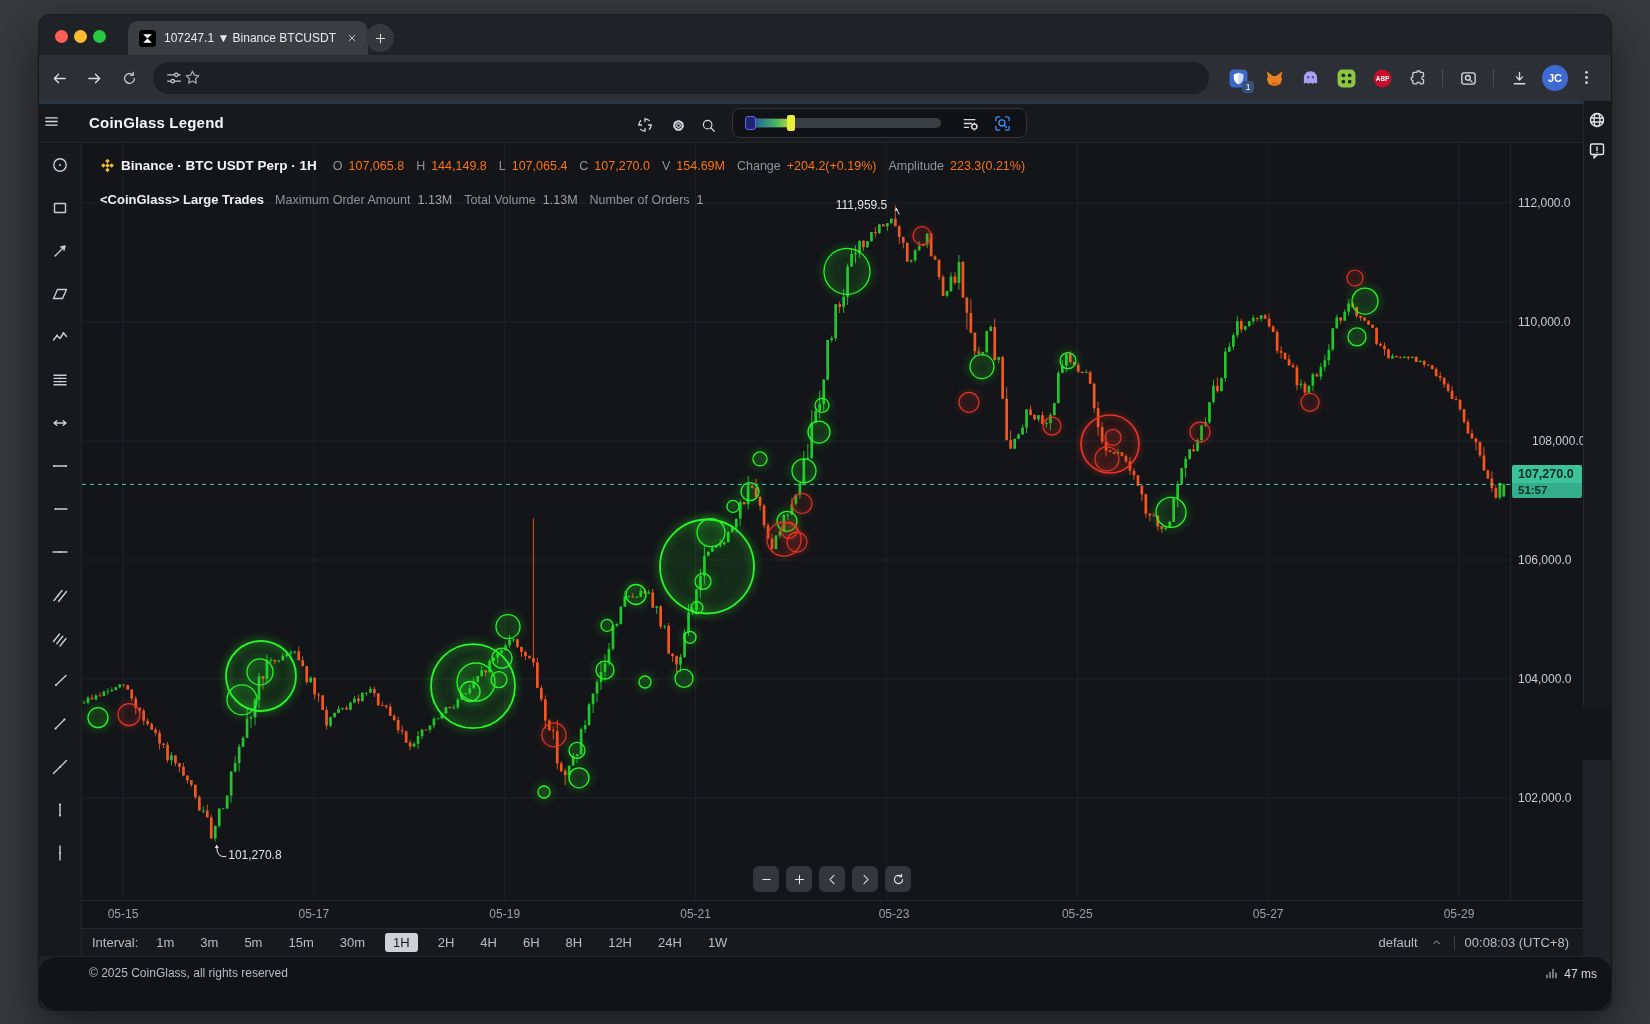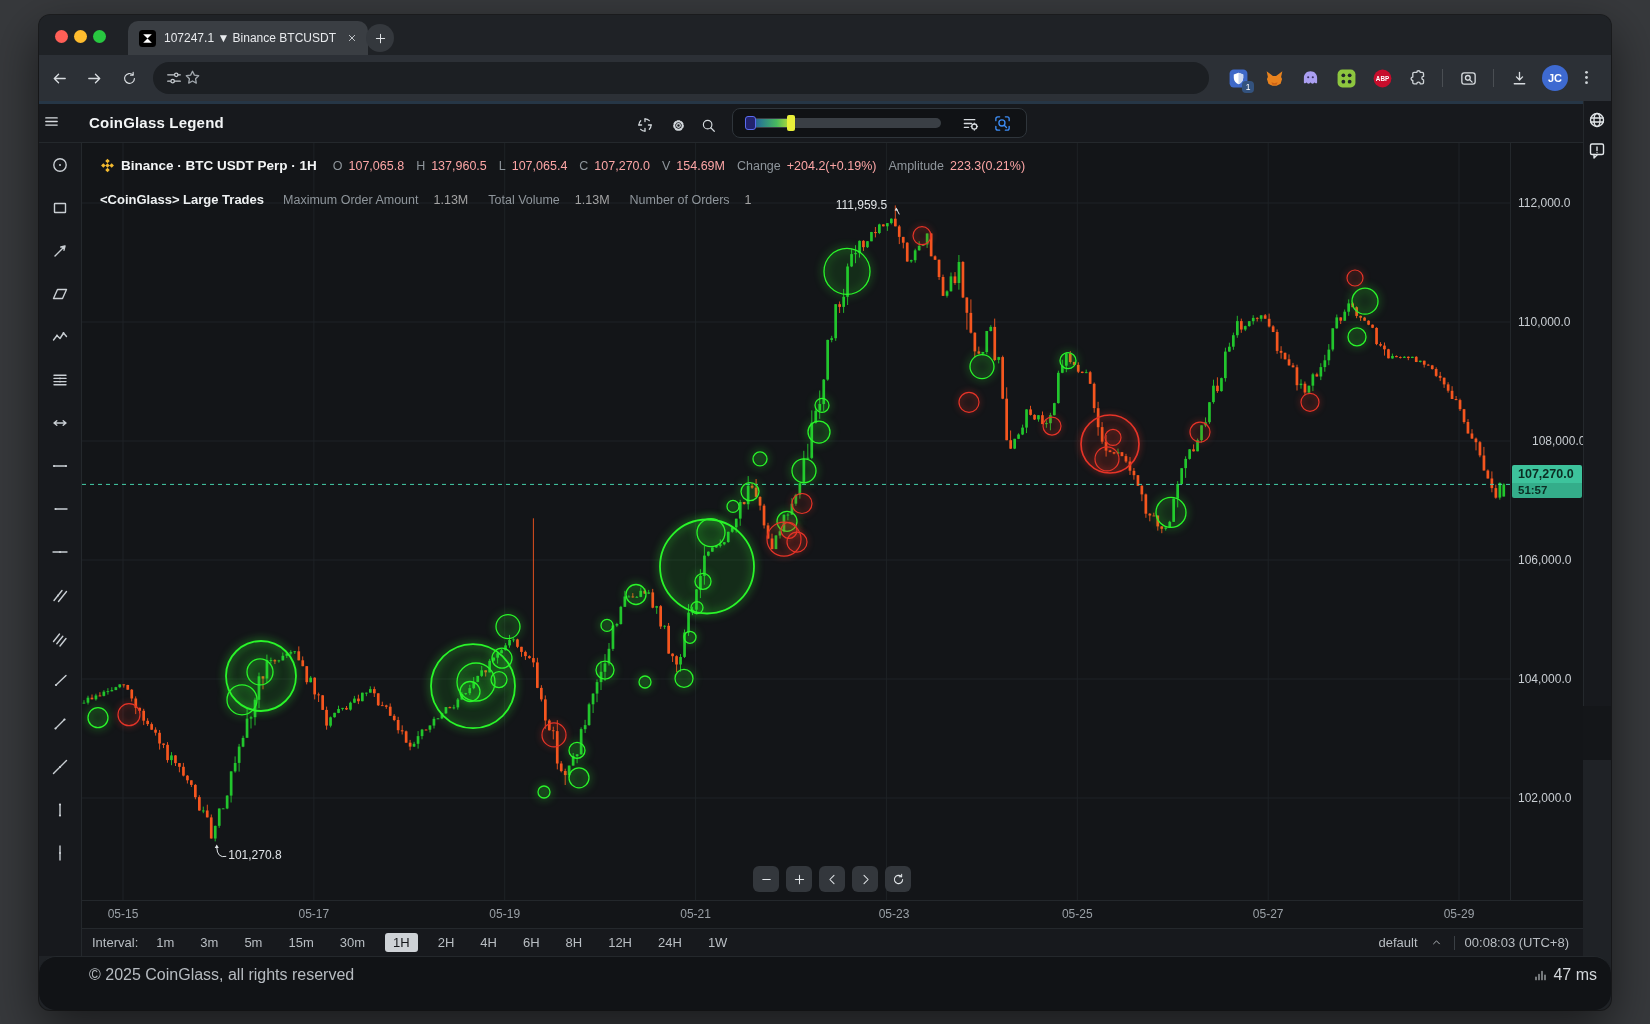--- a/index.html
+++ b/index.html
@@ -68,22 +68,22 @@
   .right-strip { position:absolute; right:0; top:0; bottom:54px; width:28px; background:#17191d;
     border-left:1px solid #24282c; display:flex; flex-direction:column; align-items:center; padding-top:9px; gap:8px; }
   .strip-ic { width:22px; height:22px; color:#e2e6e9; }
 
   .chart-col { width:1501px; display:flex; flex-direction:column; }
   .chart-area { position:relative; height:757px; background:#131518; }
   #plot { position:absolute; left:0; top:0; width:1428px; height:757px; }
   .ohlc-row { position:absolute; left:18px; top:15px; display:flex; align-items:center; gap:6px;
     font-size:12.5px; color:#8e959b; white-space:nowrap; z-index:5; }
   .ohlc-row .sym { color:#f2f4f5; font-weight:bold; font-size:13.5px; margin-right:10px; }
-  .ohlc-row .v { color:#fca5a5; margin-right:6px; }
-  .ind-row { position:absolute; left:18px; top:49px; display:flex; align-items:center; gap:15px;
+  .ohlc-row .v { color:#f97316; margin-right:6px; }
+  .ind-row { position:absolute; left:18px; top:49px; display:flex; align-items:center; gap:7px;
     font-size:12.5px; color:#8e959b; white-space:nowrap; z-index:5; }
   .ind-row .name { color:#eef1f2; font-weight:bold; font-size:13px; margin-right:4px; }
   .ind-row .v { color:#a3a3a3; margin-right:5px; }
 
   .y-axis { position:absolute; left:1428px; top:0; width:73px; height:757px;
     border-left:1px solid #23272b; }
   .y-lab { position:absolute; left:7px; font-size:12px; color:#c8cdd2; height:16px; line-height:16px; }
   .price-tag { position:absolute; left:1px; width:70px; border-radius:2px; overflow:hidden; z-index:6; }
   .price-tag .p { background:#3dc39c; color:#0b2d23; font-size:12.5px; font-weight:bold; padding:2px 0 2px 6px; }
   .price-tag .cd { background:#34ad8a; color:#0b2d23; font-size:11.5px; font-weight:bold; padding:1px 0 2px 6px; }
@@ -100,21 +100,21 @@
     display:flex; align-items:center; padding:0 14px 0 10px; font-size:13px; color:#b9bec3; }
   .int-label { margin-right:12px; }
   .int-opts { display:flex; align-items:center; gap:14px; }
   .int-opt { padding:2px 6px; border-radius:3px; color:#b9bec3; }
   .int-opt.sel { background:#ced2d6; color:#15171a; padding:2px 8px; }
   .int-right { margin-left:auto; display:flex; align-items:center; gap:10px; }
   .int-div { width:1px; height:14px; background:#3a3f44; }
   .caret { width:14px; height:14px; color:#b9bec3; margin-left:2px; }
 
   .app-footer { height:54px; background:#111316; border-top:1px solid #24282c;
-    display:flex; align-items:flex-start; padding:9px 14px 0 50px; font-size:16px; color:#b6bbc0;border-radius:17px; }
+    display:flex; align-items:flex-start; padding:9px 14px 0 50px; font-size:12px; color:#b6bbc0;border-radius:17px; }
   .lat { margin-left:auto; display:flex; align-items:center; gap:5px; color:#d2d6da; }
   .lat-ic { width:15px; height:15px; }
   svg { display:block; }
 </style>
 </head>
 <body>
 
 <div class="stage">
   <div class="window">
 
@@ -1210,21 +1210,21 @@
             <div class="ohlc-row">
               <span id="binanceLogo">
                   <svg width="15" height="15" viewBox="0 0 14 14">
                     <path d="M7 0.7999999999999998L9.1 2.9L7 5L4.9 2.9Z M3.1 4.9L5.2 7L3.1 9.1L1 7Z M10.9 4.9L13 7L10.9 9.1L8.8 7Z M7 9L9.1 11.1L7 13.2L4.9 11.1Z M7 4.9L9.1 7L7 9.1L4.9 7Z" fill="#f3ba2f"></path>
                   </svg>
                 </span>
               <span class="sym">Binance · BTC USDT Perp · 1H</span>
               <span>O</span>
                 <span class="v">107,065.8</span>
               <span>H</span>
-                <span class="v">137,960.5</span>
+                <span class="v">144,149.8</span>
               <span>L</span>
                 <span class="v">107,065.4</span>
               <span>C</span>
                 <span class="v">107,270.0</span>
               <span>V</span>
                 <span class="v">154.69M</span>
               <span>Change</span>
                 <span class="v">+204.2(+0.19%)</span>
               <span>Amplitude</span>
                 <span class="v">223.3(0.21%)</span>

